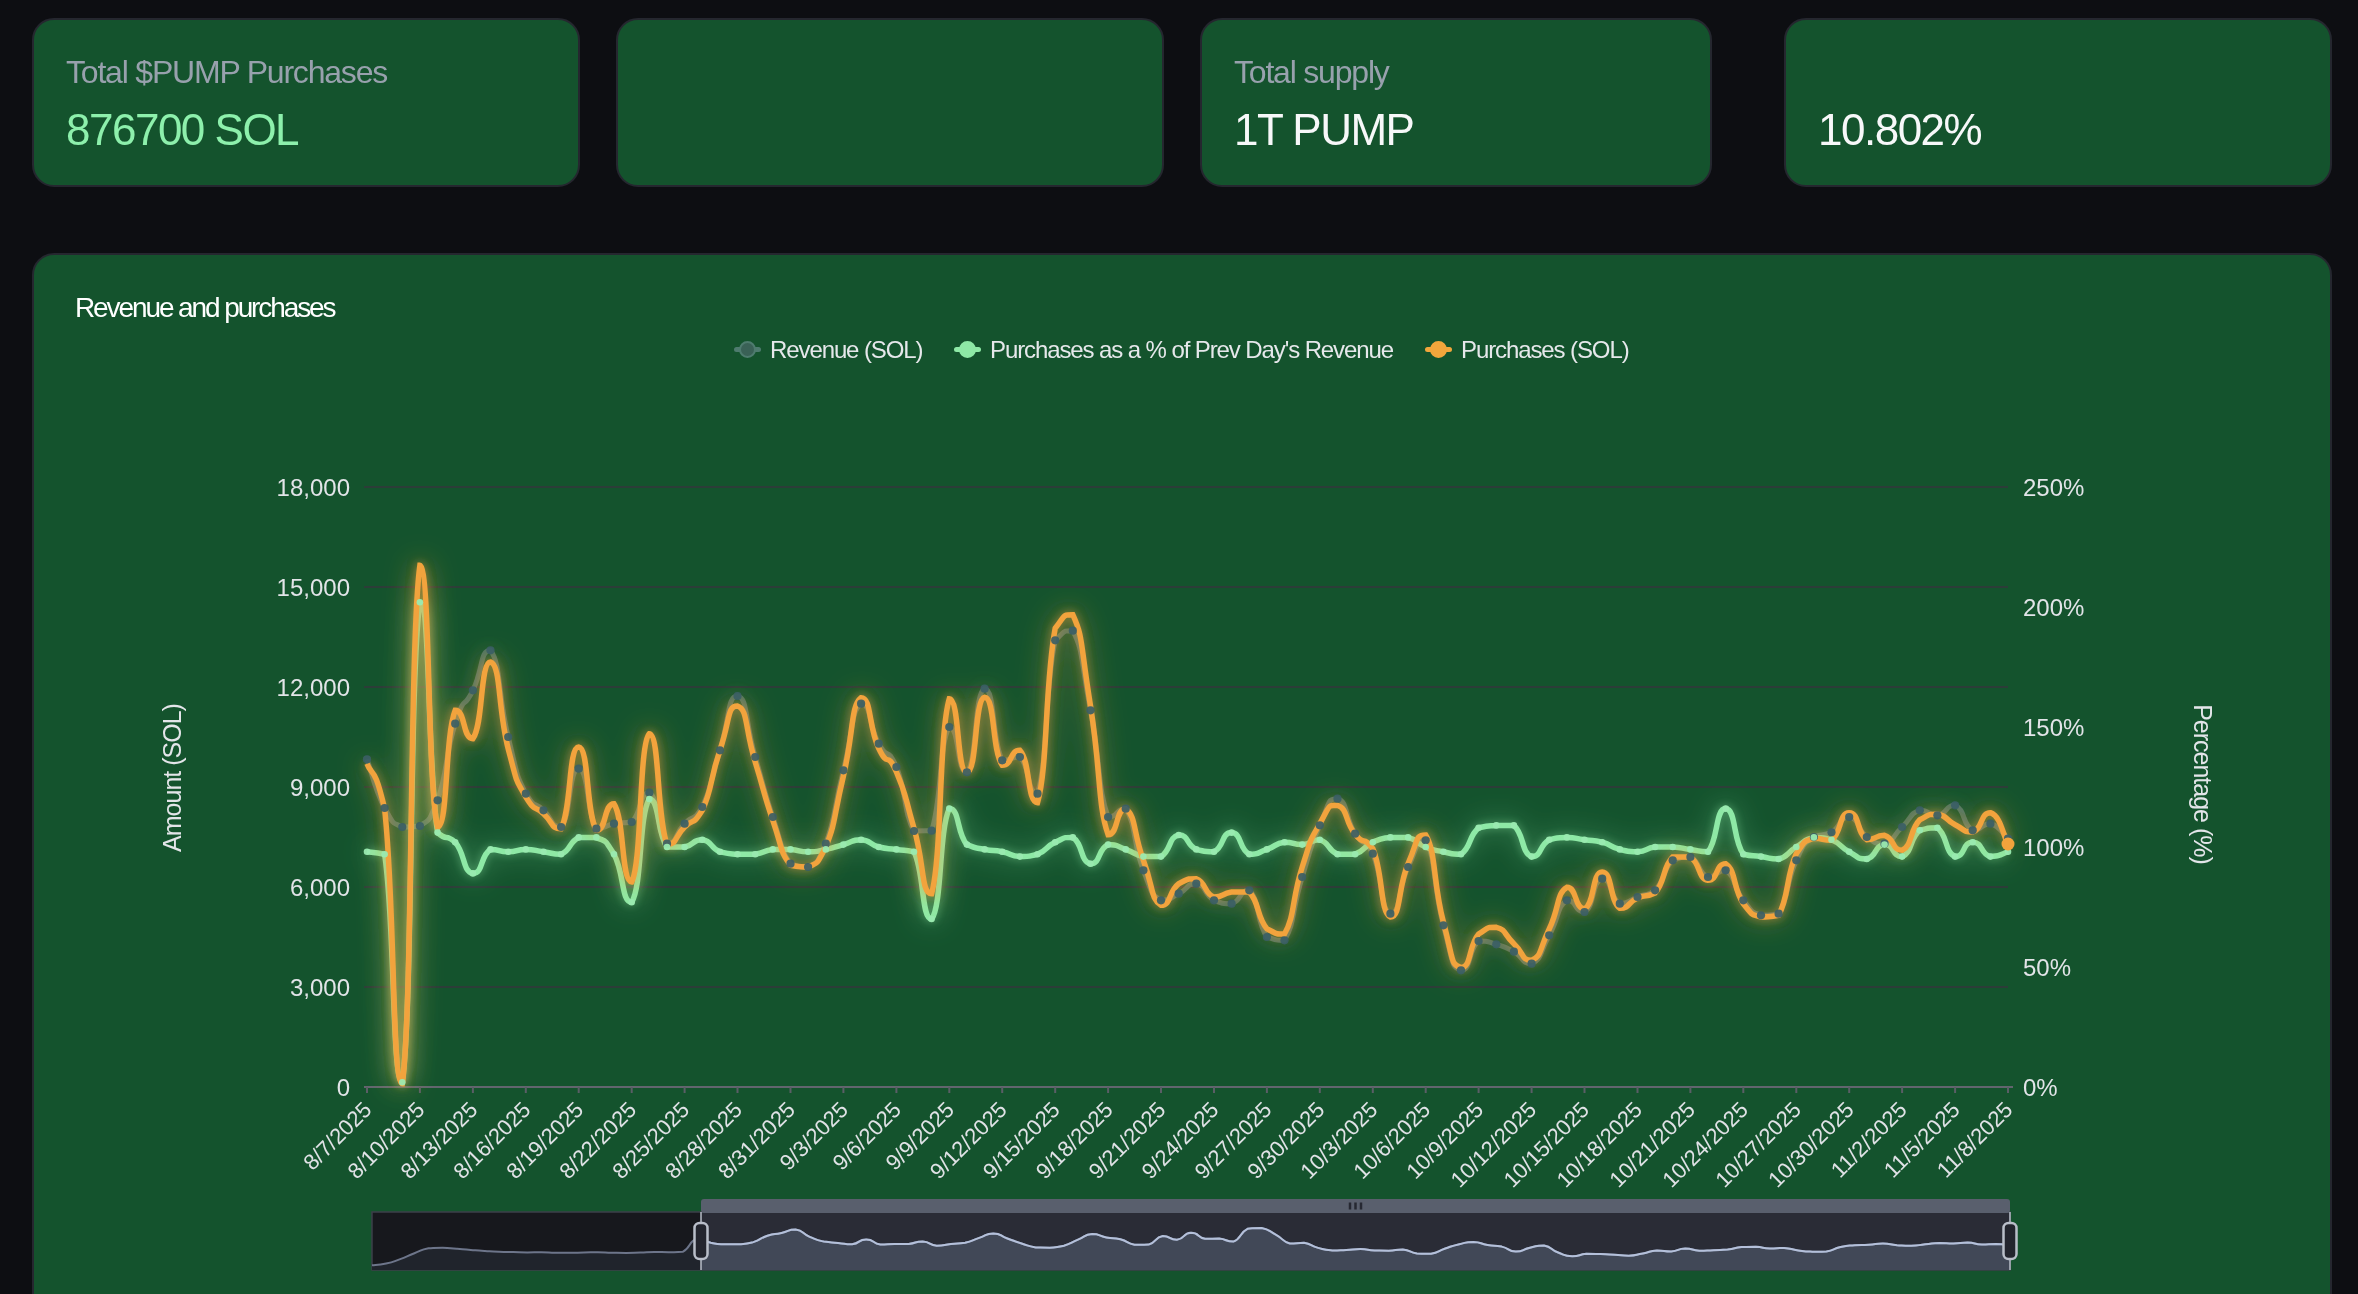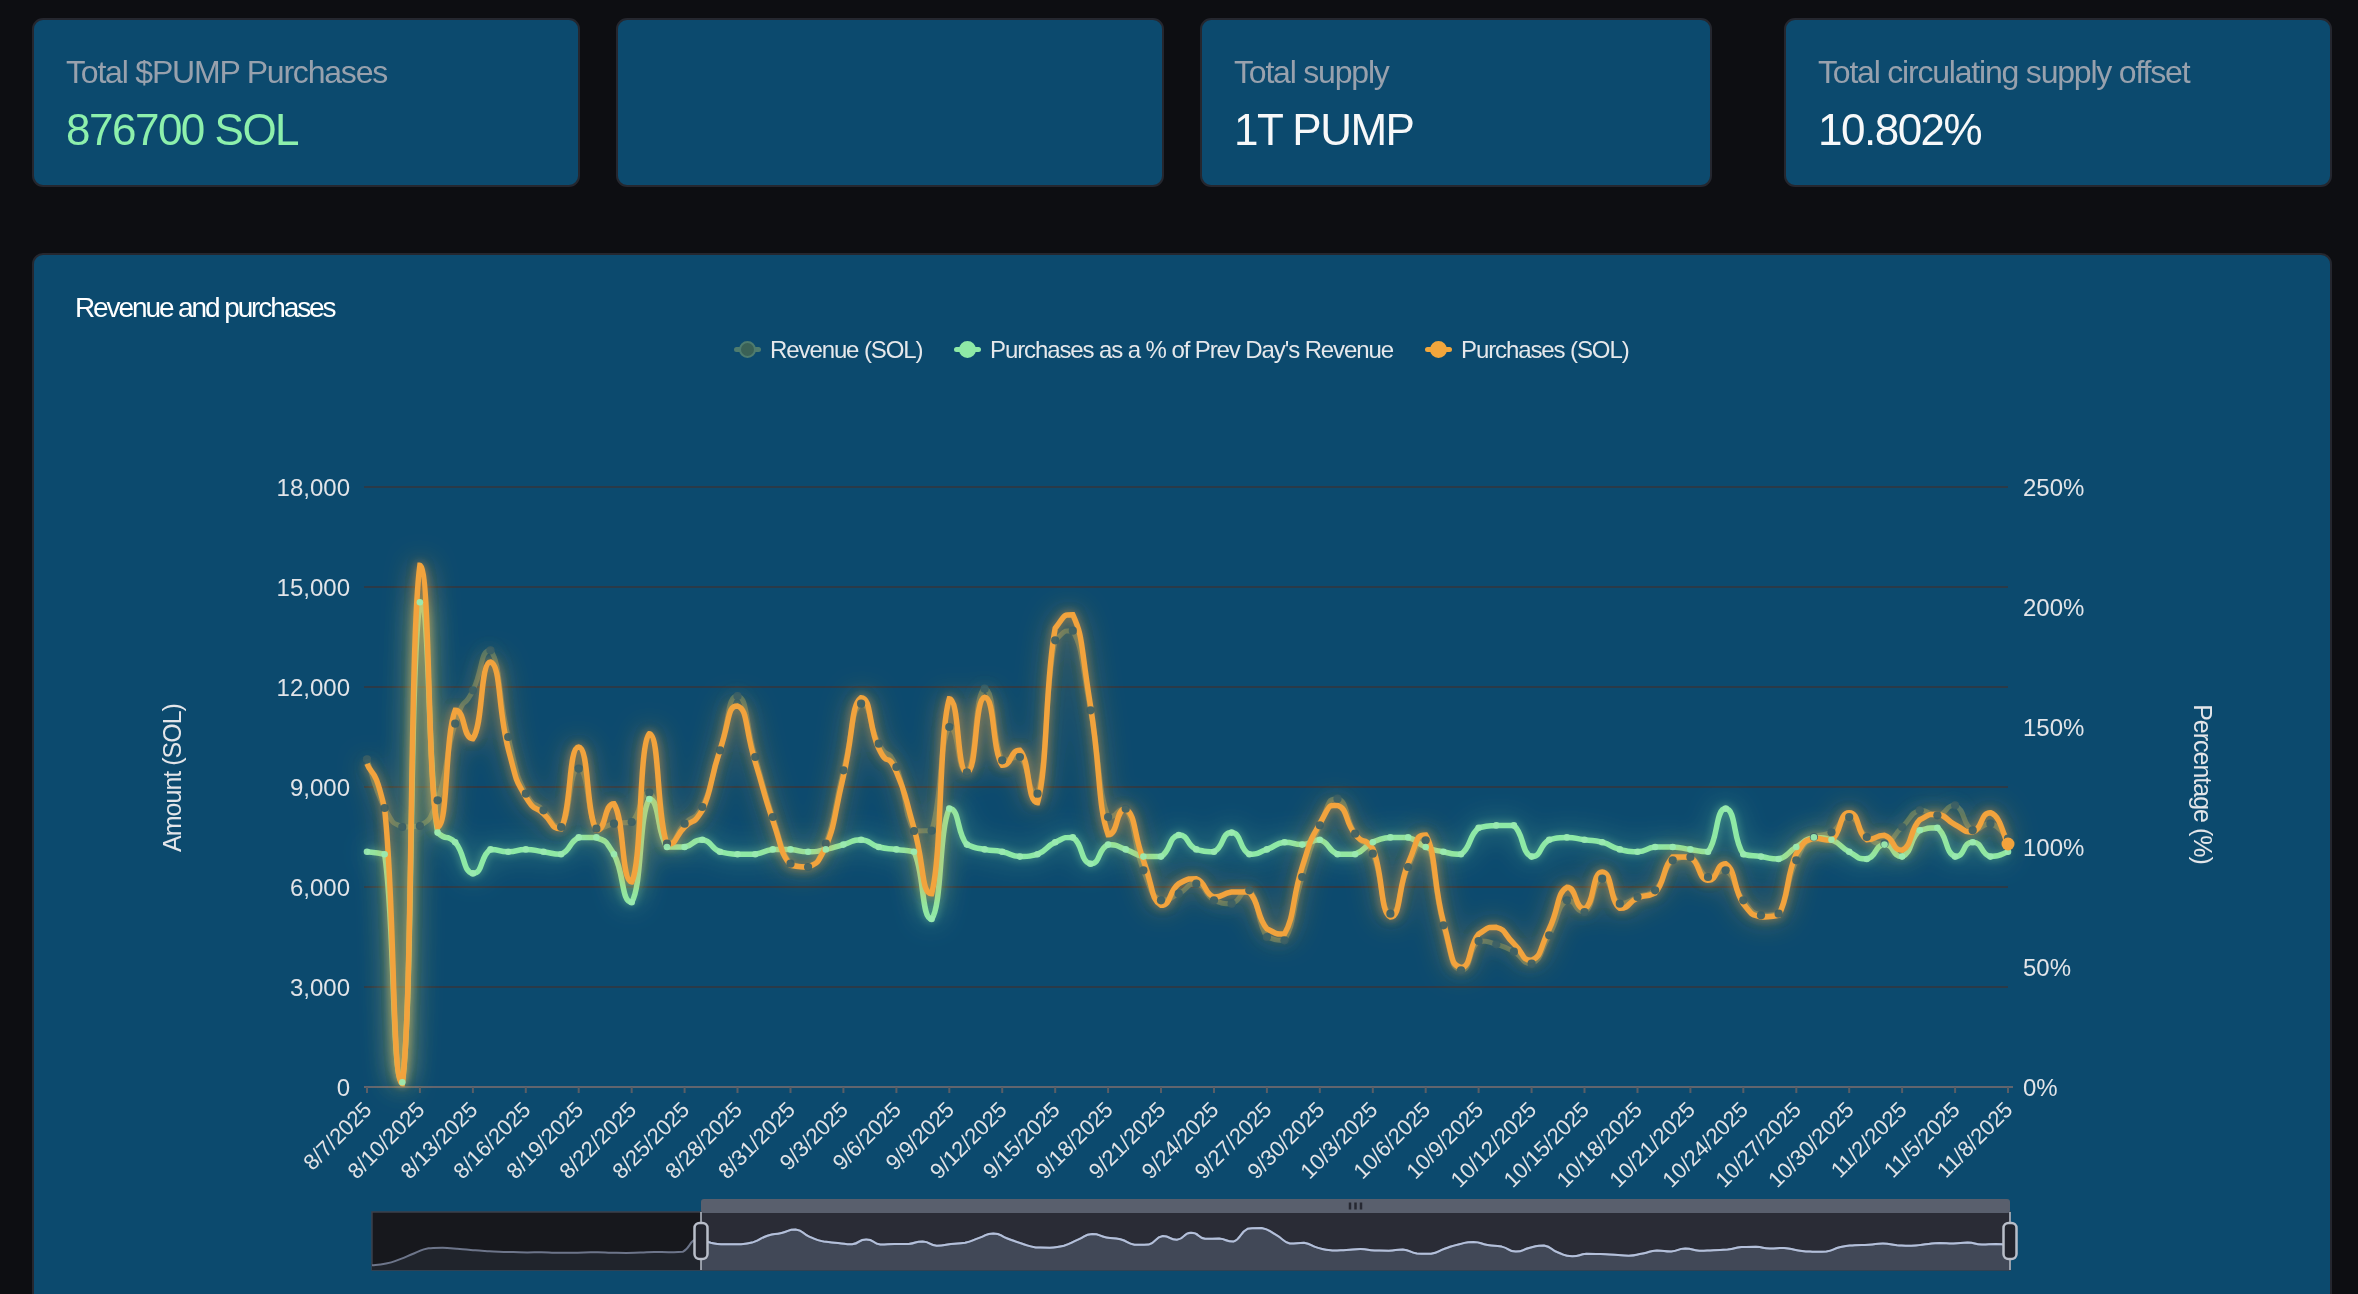--- a/index.html
+++ b/index.html
@@ -1,32 +1,31 @@
 <!DOCTYPE html>
 <html><head><meta charset="utf-8">
 <style>
 html,body{margin:0;padding:0;background:#0d0e12;width:2358px;height:1294px;overflow:hidden;font-family:"Liberation Sans",sans-serif}
-.card{position:absolute;background:#0c4a6e;border:2px solid #25272f;border-radius:11px;box-sizing:border-box}
+.card{position:absolute;background:#14532d;border:2px solid #25272f;border-radius:22px;box-sizing:border-box}
 .lbl{position:absolute;left:32px;top:34px;font-size:32px;letter-spacing:-1.2px;color:#98a1ad}
 .val{position:absolute;left:32px;top:85px;font-size:44px;letter-spacing:-1.5px;font-weight:normal}
 .title{position:absolute;left:75px;top:292px;font-size:28px;letter-spacing:-2.1px;font-weight:normal;color:#fff}
 </style></head>
 <body>
 <div class="card" style="left:32px;top:18px;width:548px;height:169px">
   <div class="lbl">Total $PUMP Purchases</div>
   <div class="val" style="color:#8df0ac">876700 SOL</div>
 </div>
 <div class="card" style="left:616px;top:18px;width:548px;height:169px">
 </div>
 <div class="card" style="left:1200px;top:18px;width:512px;height:169px">
   <div class="lbl">Total supply</div>
   <div class="val" style="color:#f7f8f9">1T PUMP</div>
 </div>
 <div class="card" style="left:1784px;top:18px;width:548px;height:169px">
-  <div class="lbl">Total circulating supply offset</div>
   <div class="val" style="color:#f7f8f9">10.802%</div>
 </div>
 <div class="card" style="left:32px;top:253px;width:2300px;height:1100px"></div>
 <div class="title">Revenue and purchases</div>
 <svg width="2358" height="1294" viewBox="0 0 2358 1294" xmlns="http://www.w3.org/2000/svg" style="position:absolute;left:0;top:0">
 <defs>
 <filter id="go" x="-30%" y="-30%" width="160%" height="160%">
  <feDropShadow dx="0" dy="0" stdDeviation="4" flood-color="#f2a33c" flood-opacity="0.55"></feDropShadow>
  <feDropShadow dx="0" dy="0" stdDeviation="13" flood-color="#f2a33c" flood-opacity="0.6"></feDropShadow>
 </filter>

